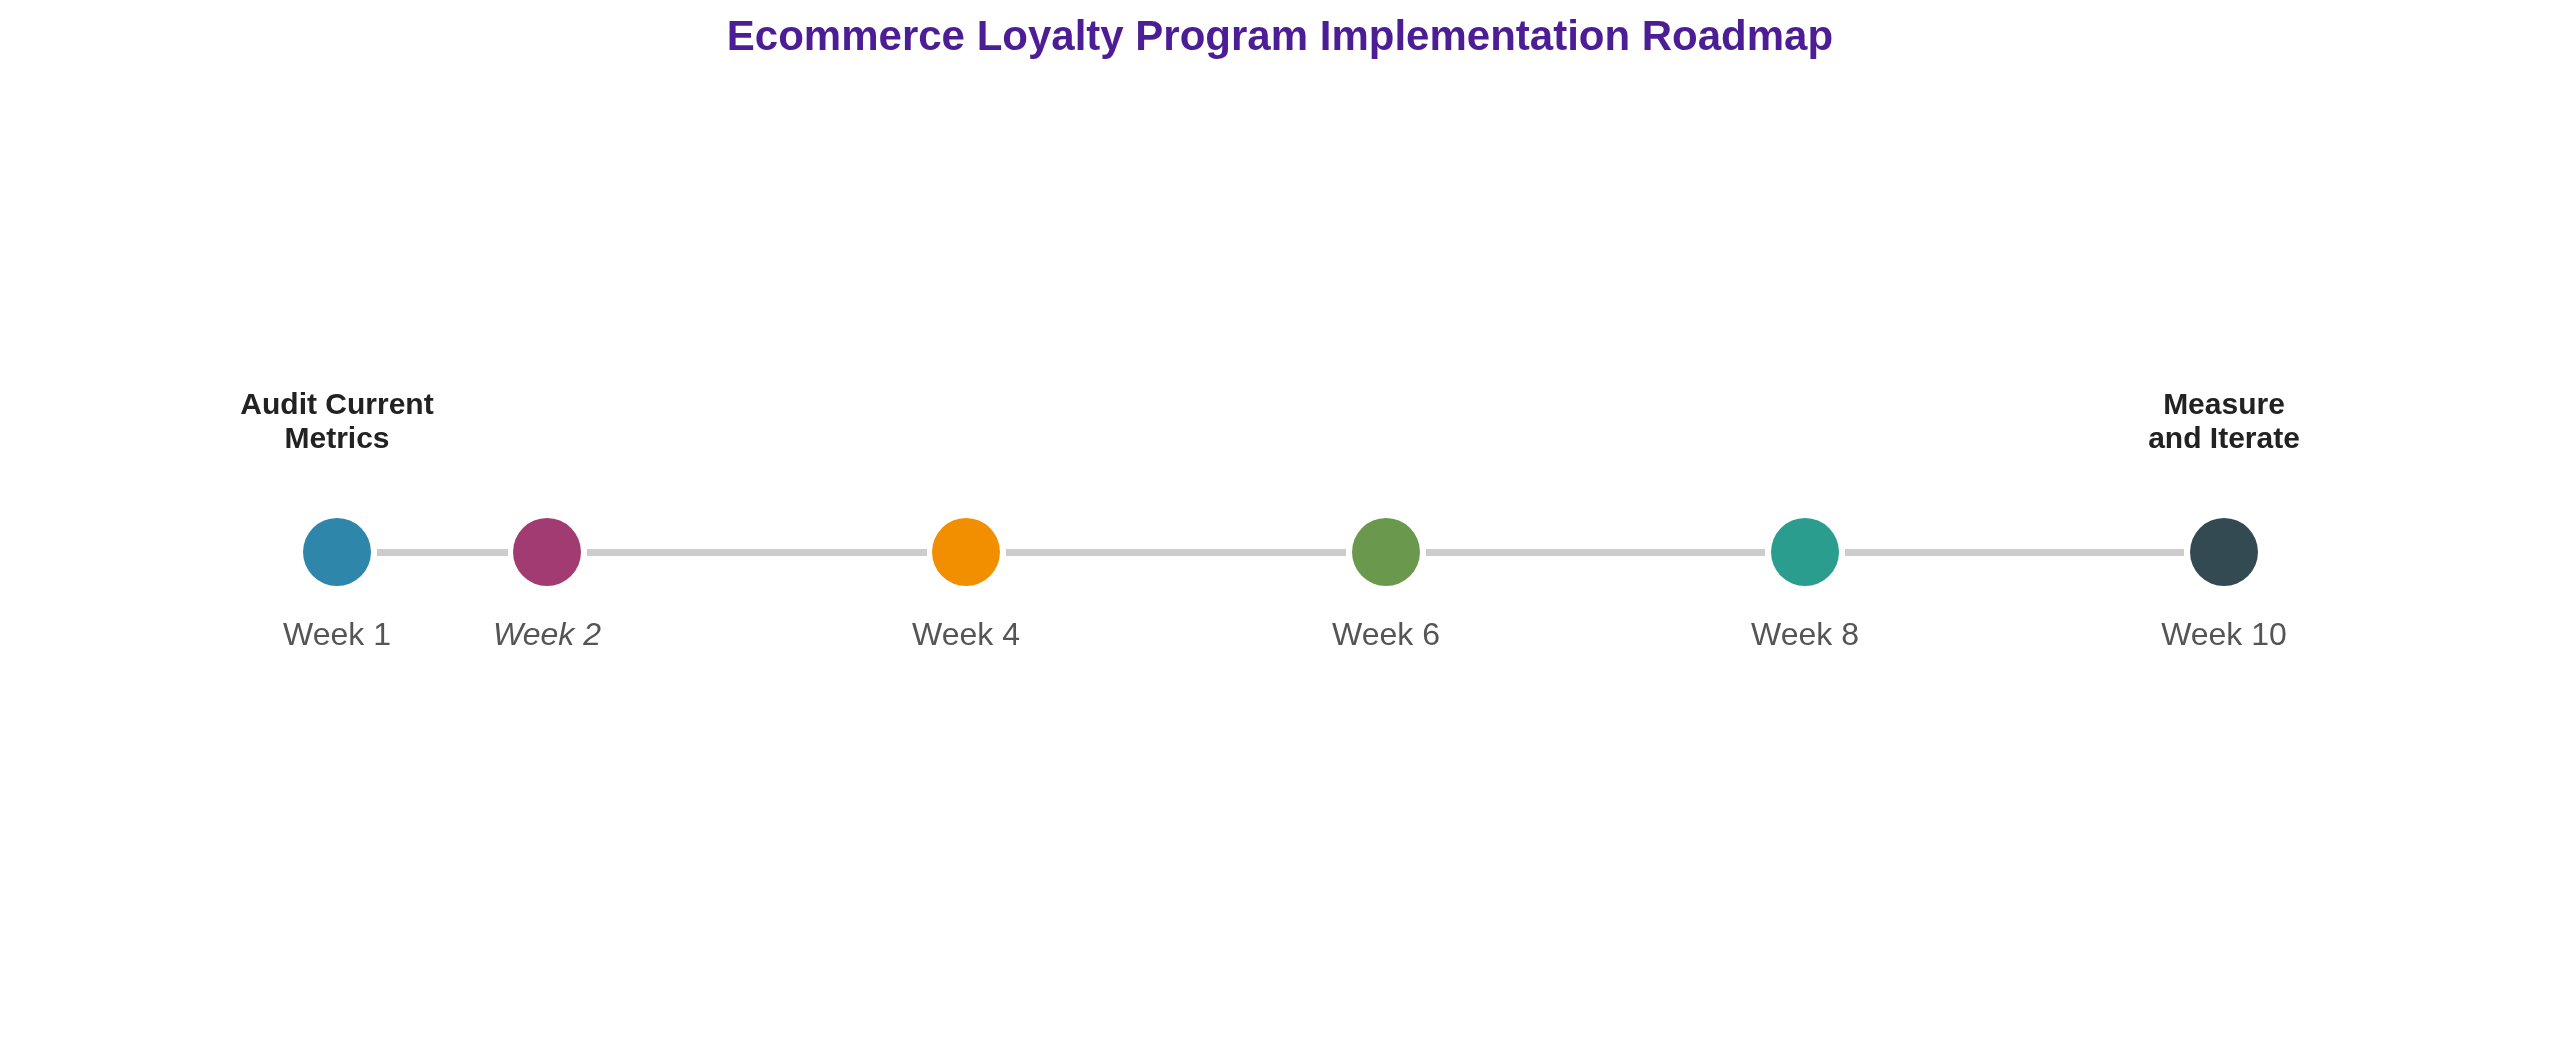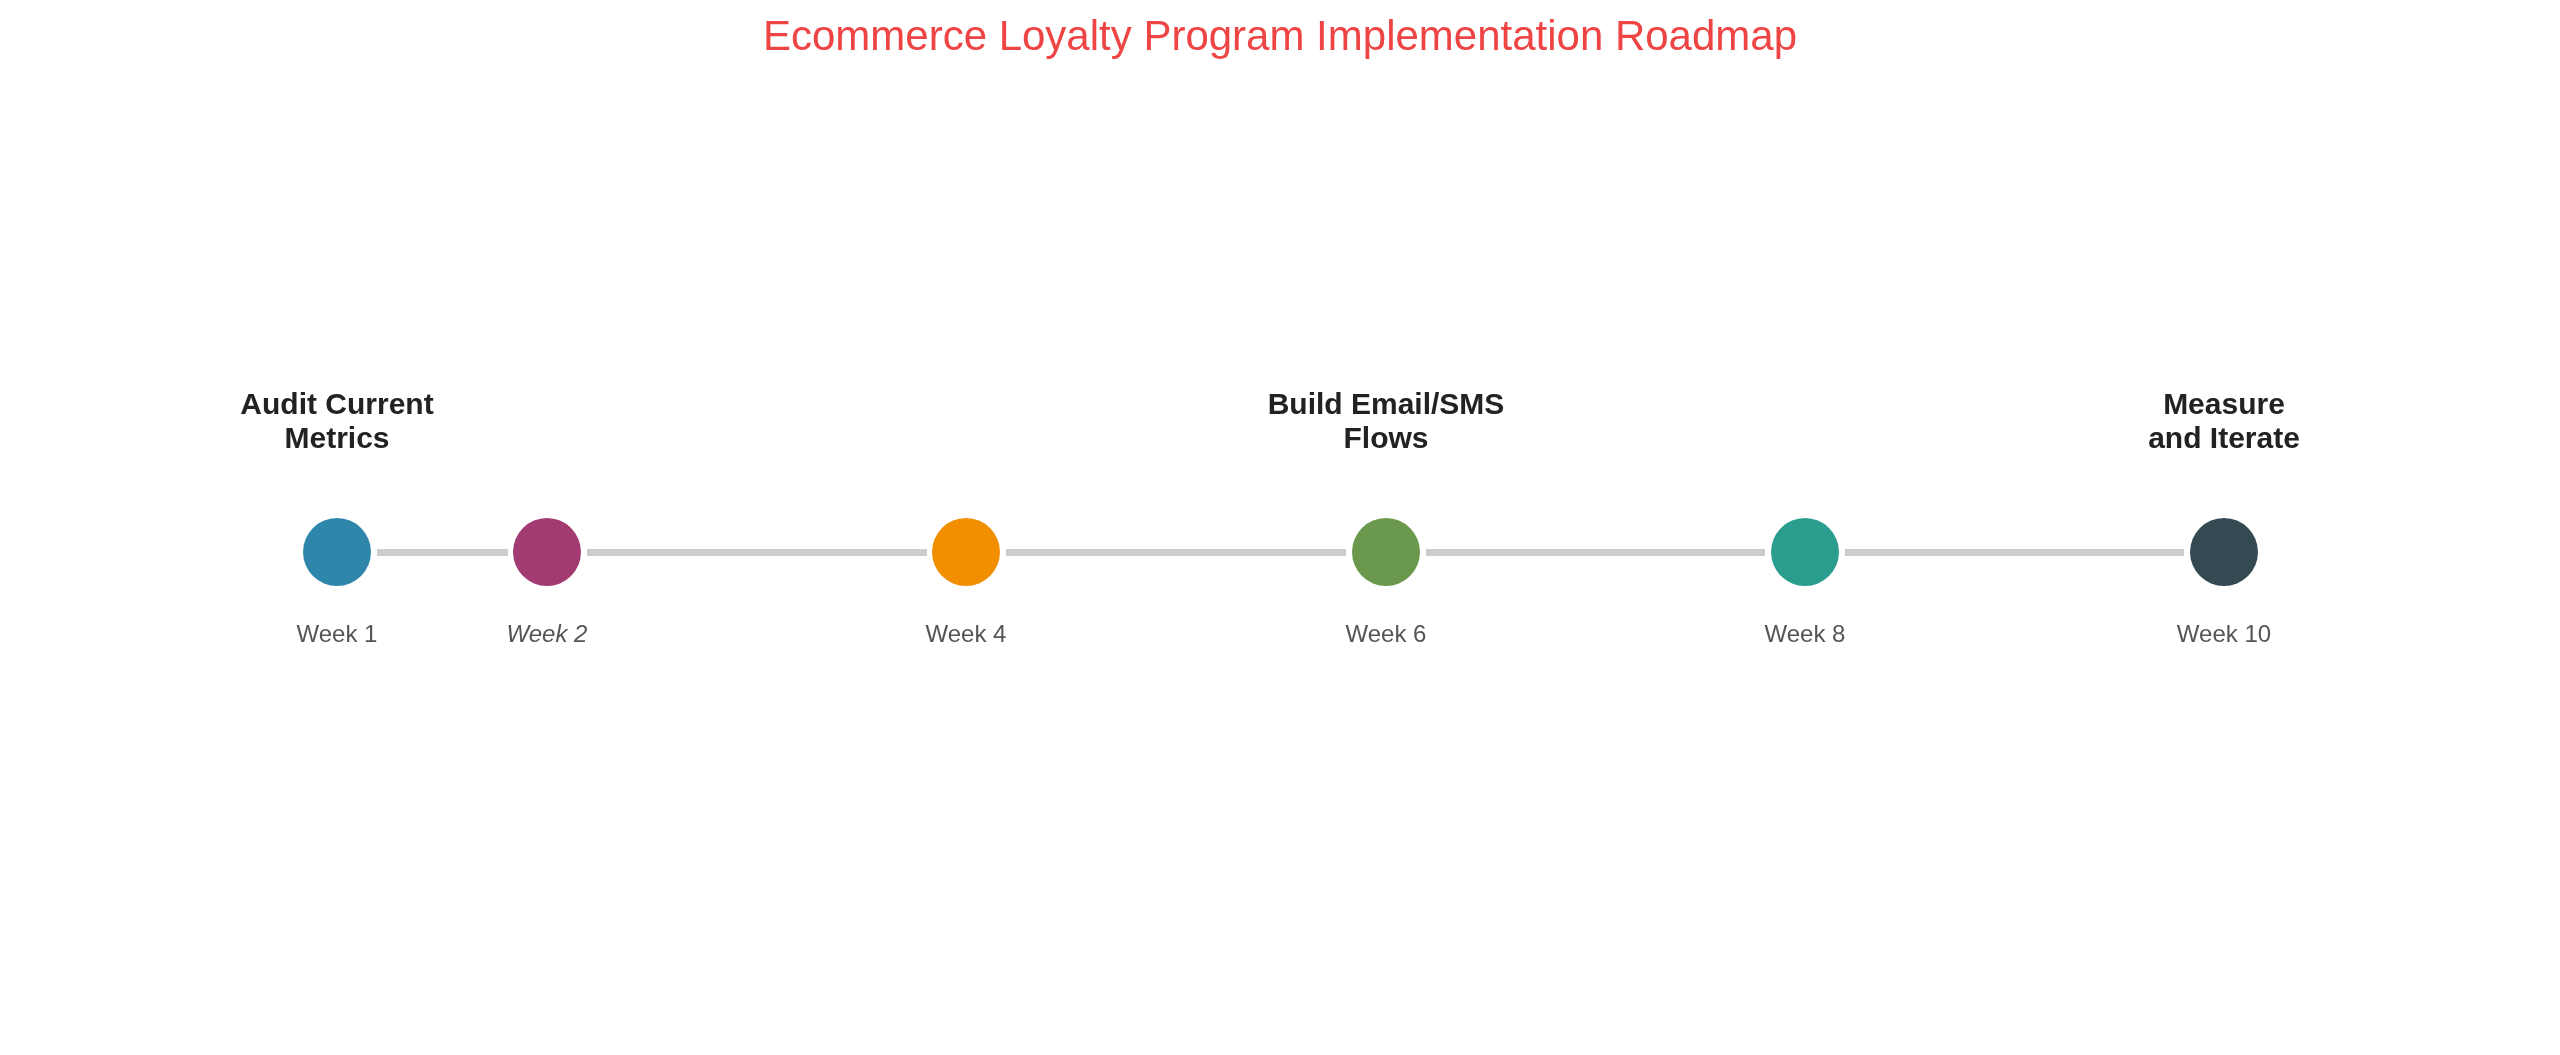--- a/index.html
+++ b/index.html
@@ -1,25 +1,25 @@
 <!DOCTYPE html>
 <html><head>
 <meta charset="utf-8">
 <style>
   html, body { margin: 0; padding: 0; background: #ffffff; }
   body { width: 2560px; height: 1055px; position: relative; overflow: hidden;
          font-family: "Liberation Sans", sans-serif; }
   .title { position: absolute; top: 10px; left: 0; width: 2560px; text-align: center;
-           font-size: 42px; font-weight: normal; color: #ef4444; line-height: 52px; }
+           font-size: 42px; font-weight: bold; color: #4c1d95; line-height: 52px; }
   .timeline { position: absolute; left: 0; top: 0; width: 2560px; height: 1055px; padding-left: 12px; }
   .connector { position: absolute; height: 7px; background: #cccccc; top: 549px; }
   .node { position: absolute; width: 68px; height: 68px; border-radius: 50%; top: 518px; }
   .label { position: absolute; width: 300px; text-align: center; font-weight: bold;
            font-size: 30px; line-height: 34px; color: #222222; top: 387px; white-space: pre-line; }
-  .week { position: absolute; width: 200px; text-align: center; font-size: 24px;
+  .week { position: absolute; width: 200px; text-align: center; font-size: 32px;
           color: #555555; top: 617px; line-height: 34px; }
 </style>
 </head>
 <body>
 
 <div class="title">Ecommerce Loyalty Program Implementation Roadmap</div>
 
 <div class="timeline">
   <div class="connector" style="left:377px;width:131px;"></div>
   <div class="connector" style="left:587px;width:340px;"></div>
@@ -31,22 +31,20 @@
 Metrics</div>
   <div class="node" style="left:303px;background:#2e86ab;"></div>
   <div class="week" style="left:237px;">Week 1</div>
 
   <div class="node" style="left:513px;background:#a23b72;"></div>
   <div class="week" style="left:447px;font-style:italic;">Week 2</div>
 
   <div class="node" style="left:932px;background:#f18f01;"></div>
   <div class="week" style="left:866px;">Week 4</div>
 
-  <div class="label" style="left:1236px;">Build Email/SMS
-Flows</div>
   <div class="node" style="left:1352px;background:#6a994e;"></div>
   <div class="week" style="left:1286px;">Week 6</div>
 
   <div class="node" style="left:1771px;background:#2a9d8f;"></div>
   <div class="week" style="left:1705px;">Week 8</div>
 
   <div class="label" style="left:2074px;">Measure
 and Iterate</div>
   <div class="node" style="left:2190px;background:#344a52;"></div>
   <div class="week" style="left:2124px;">Week 10</div>

